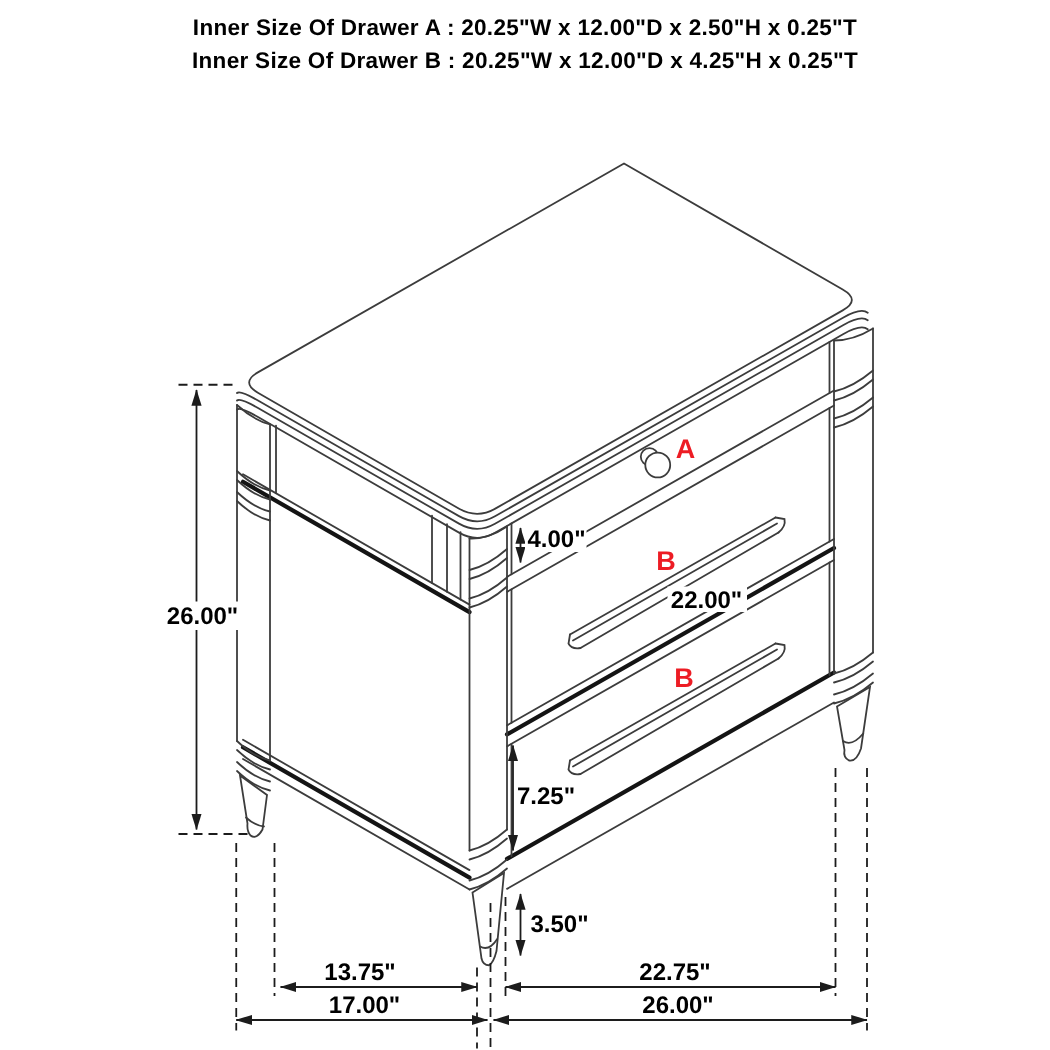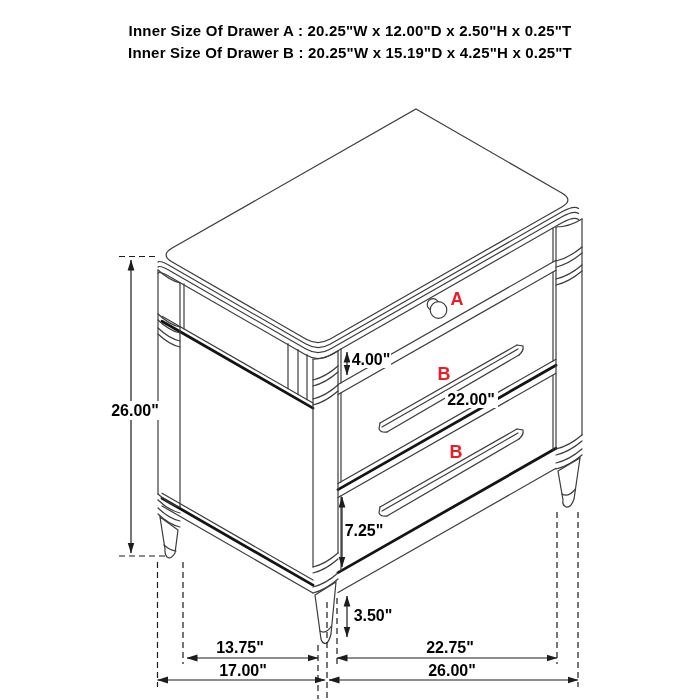--- a/index.html
+++ b/index.html
@@ -1,38 +1,38 @@
 <!DOCTYPE html>
 <html><head>
 <meta charset="utf-8">
 <style>
   html,body{margin:0;padding:0;background:#fff;}
   #stage{position:relative;width:700px;height:700px;background:#ffffff;overflow:hidden;
          font-family:"Liberation Sans",sans-serif;}
-  #header{position:absolute;top:20px;left:0;width:700px;text-align:center;
+  #header{position:absolute;top:8px;left:0;width:700px;text-align:center;
           font-weight:bold;font-size:15px;line-height:22px;color:#000;letter-spacing:.2px;}
   svg{position:absolute;left:0;top:0;}
   .ln{stroke:#3c3c3c;stroke-width:1.2;fill:none;stroke-linecap:round;}
   .thick{stroke:#141414;stroke-width:2.8;fill:none;stroke-linecap:round;}
   .face{fill:#ffffff;stroke:#3c3c3c;stroke-width:1.2;}
   .leg{fill:#ffffff;stroke:#3c3c3c;stroke-width:1.2;}
   .dim{stroke:#1c1c1c;stroke-width:1.2;fill:none;}
   .dash{stroke:#1c1c1c;stroke-width:1.2;fill:none;stroke-dasharray:6 4;}
   .dimtxt{font-family:"Liberation Sans",sans-serif;font-weight:bold;font-size:16px;fill:#000;}
   .redtxt{font-family:"Liberation Sans",sans-serif;font-weight:bold;font-size:18px;}
   .mask{fill:#ffffff;stroke:none;}
 </style>
 </head>
 <body>
 
 <div id="stage">
 
   <div id="header">
     <div>Inner Size Of Drawer A : 20.25"W x 12.00"D x 2.50"H x 0.25"T</div>
-    <div>Inner Size Of Drawer B : 20.25"W x 15.19"D x 4.25"H x 0.25"T</div>
+    <div>Inner Size Of Drawer B : 20.25"W x 12.00"D x 4.25"H x 0.25"T</div>
   </div>
 
   <svg width="700" height="700" viewBox="0 0 700 700">
     <defs>
       <marker id="ah" viewBox="0 0 11 8" refX="10.5" refY="4" markerWidth="11" markerHeight="8" orient="auto-start-reverse" markerUnits="userSpaceOnUse">
         <path d="M0,0.6 L11,4 L0,7.4 Z" fill="#1c1c1c"></path>
       </marker>
     </defs>
 
     <g>

